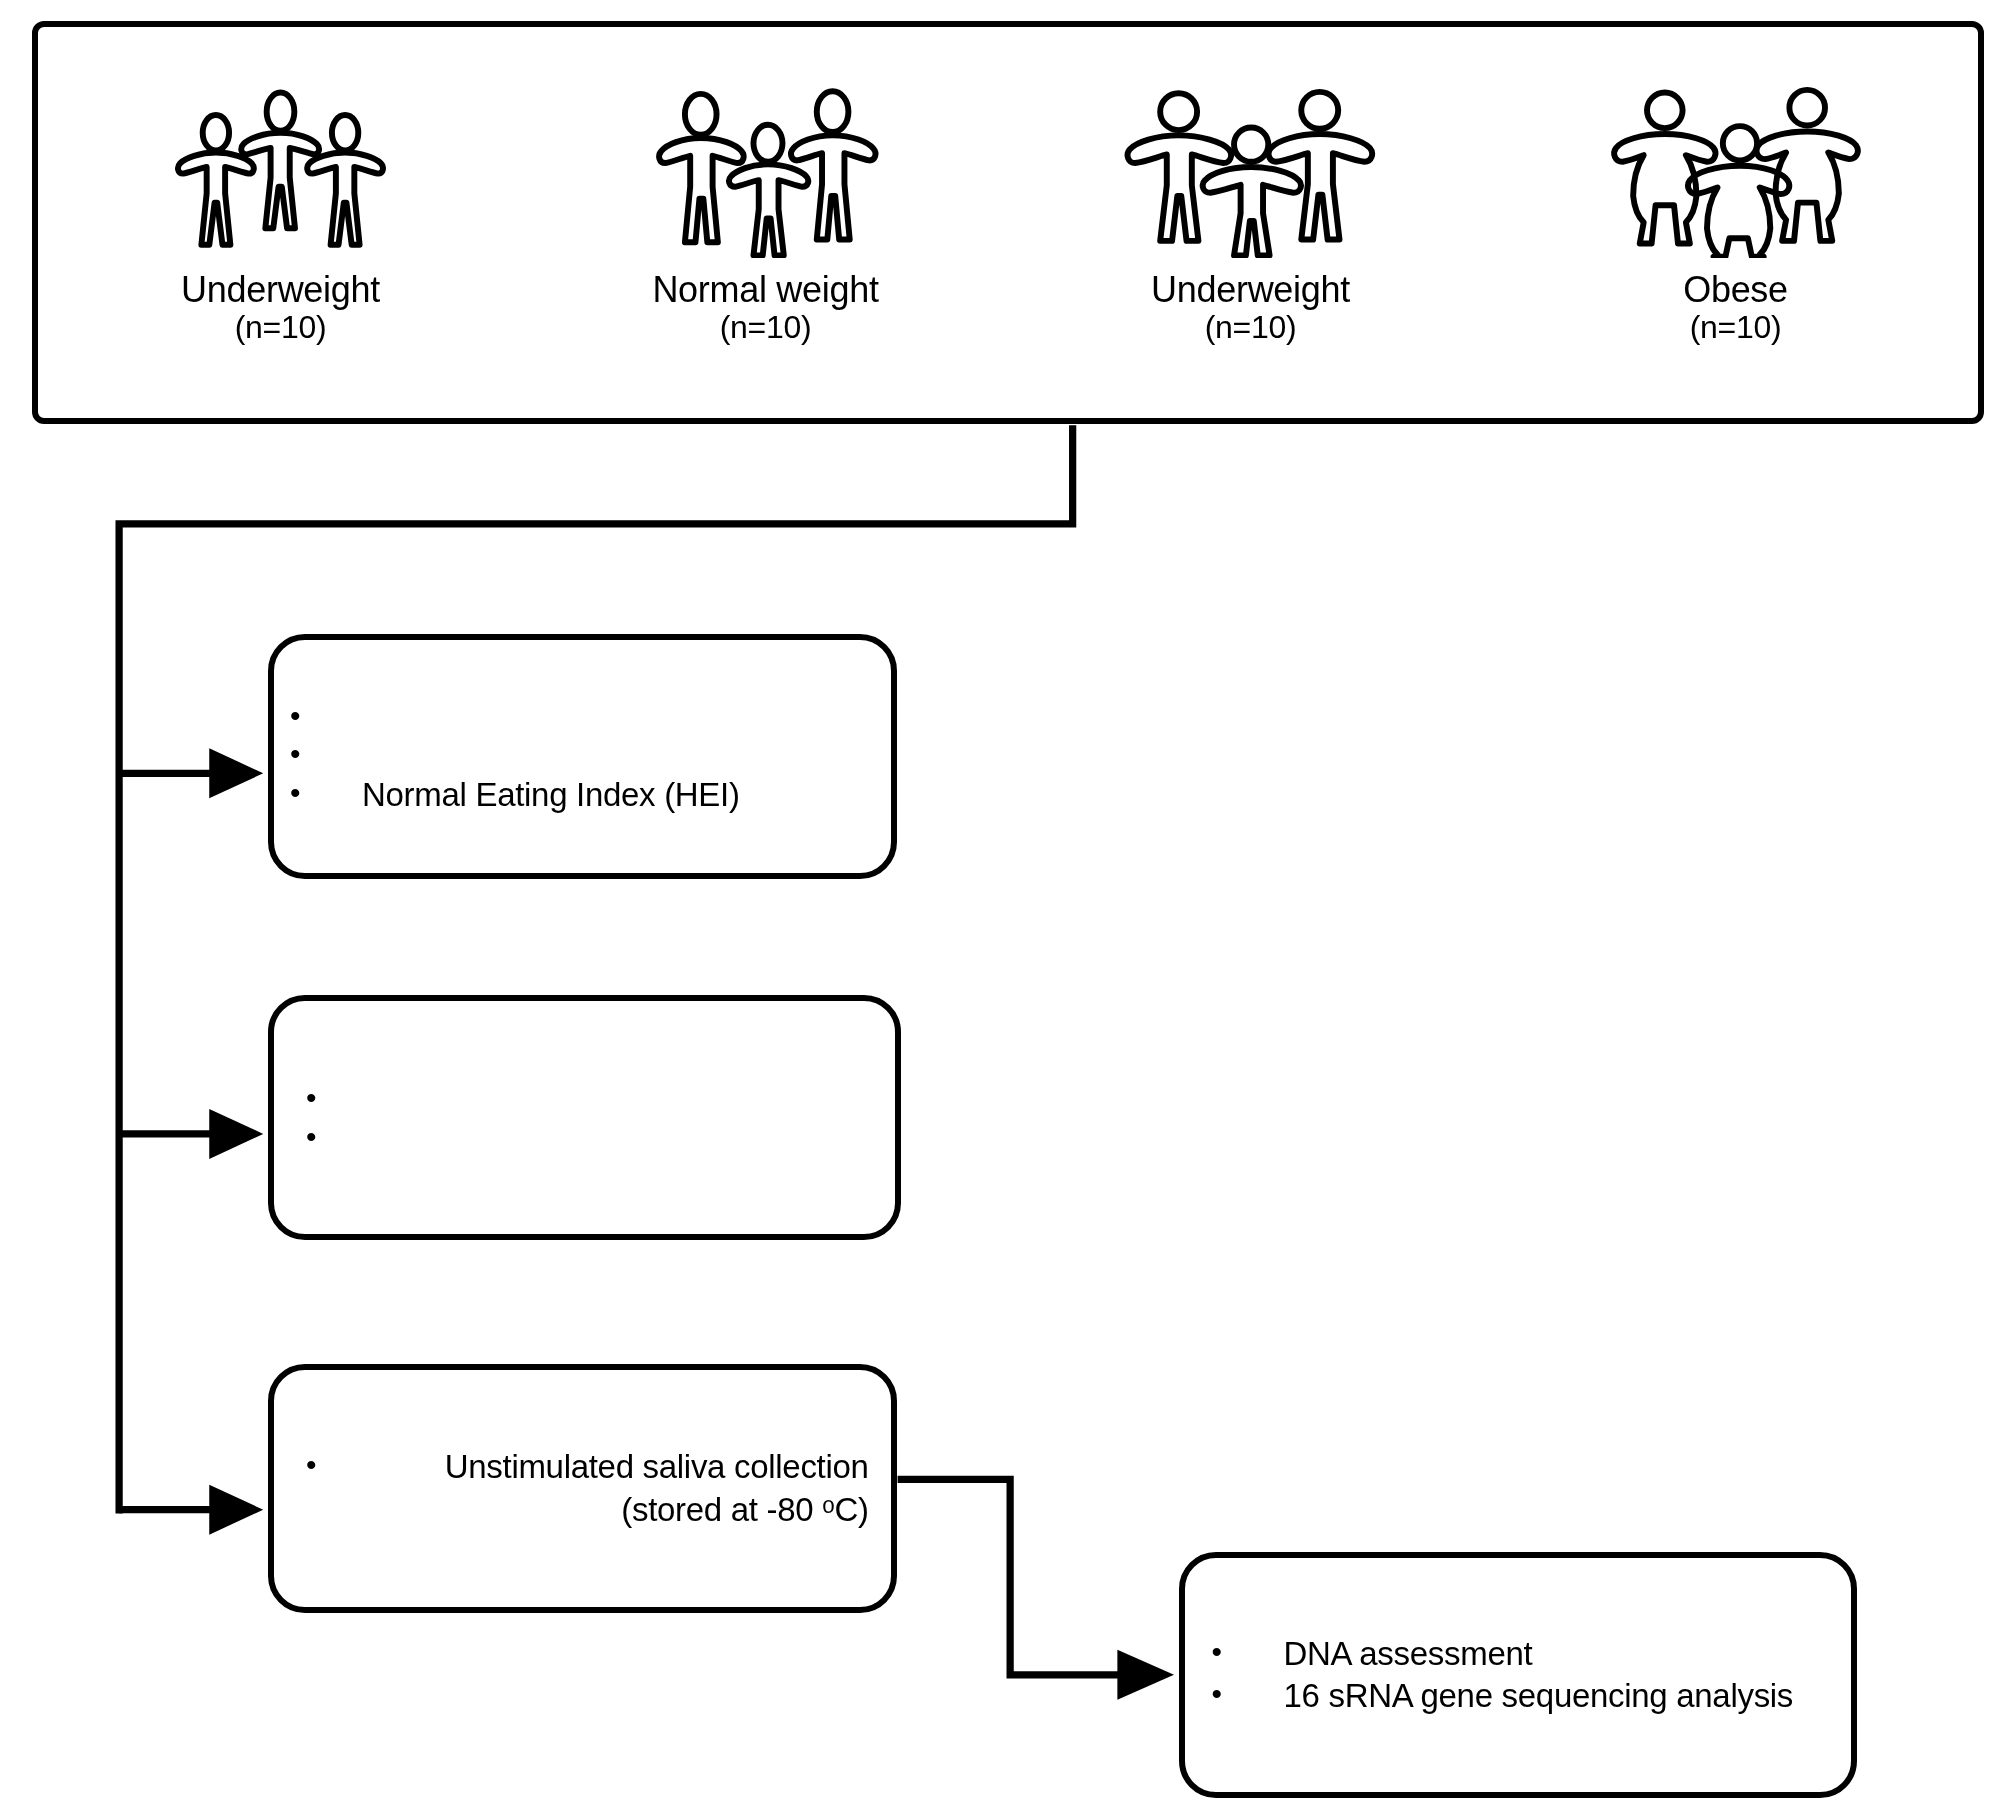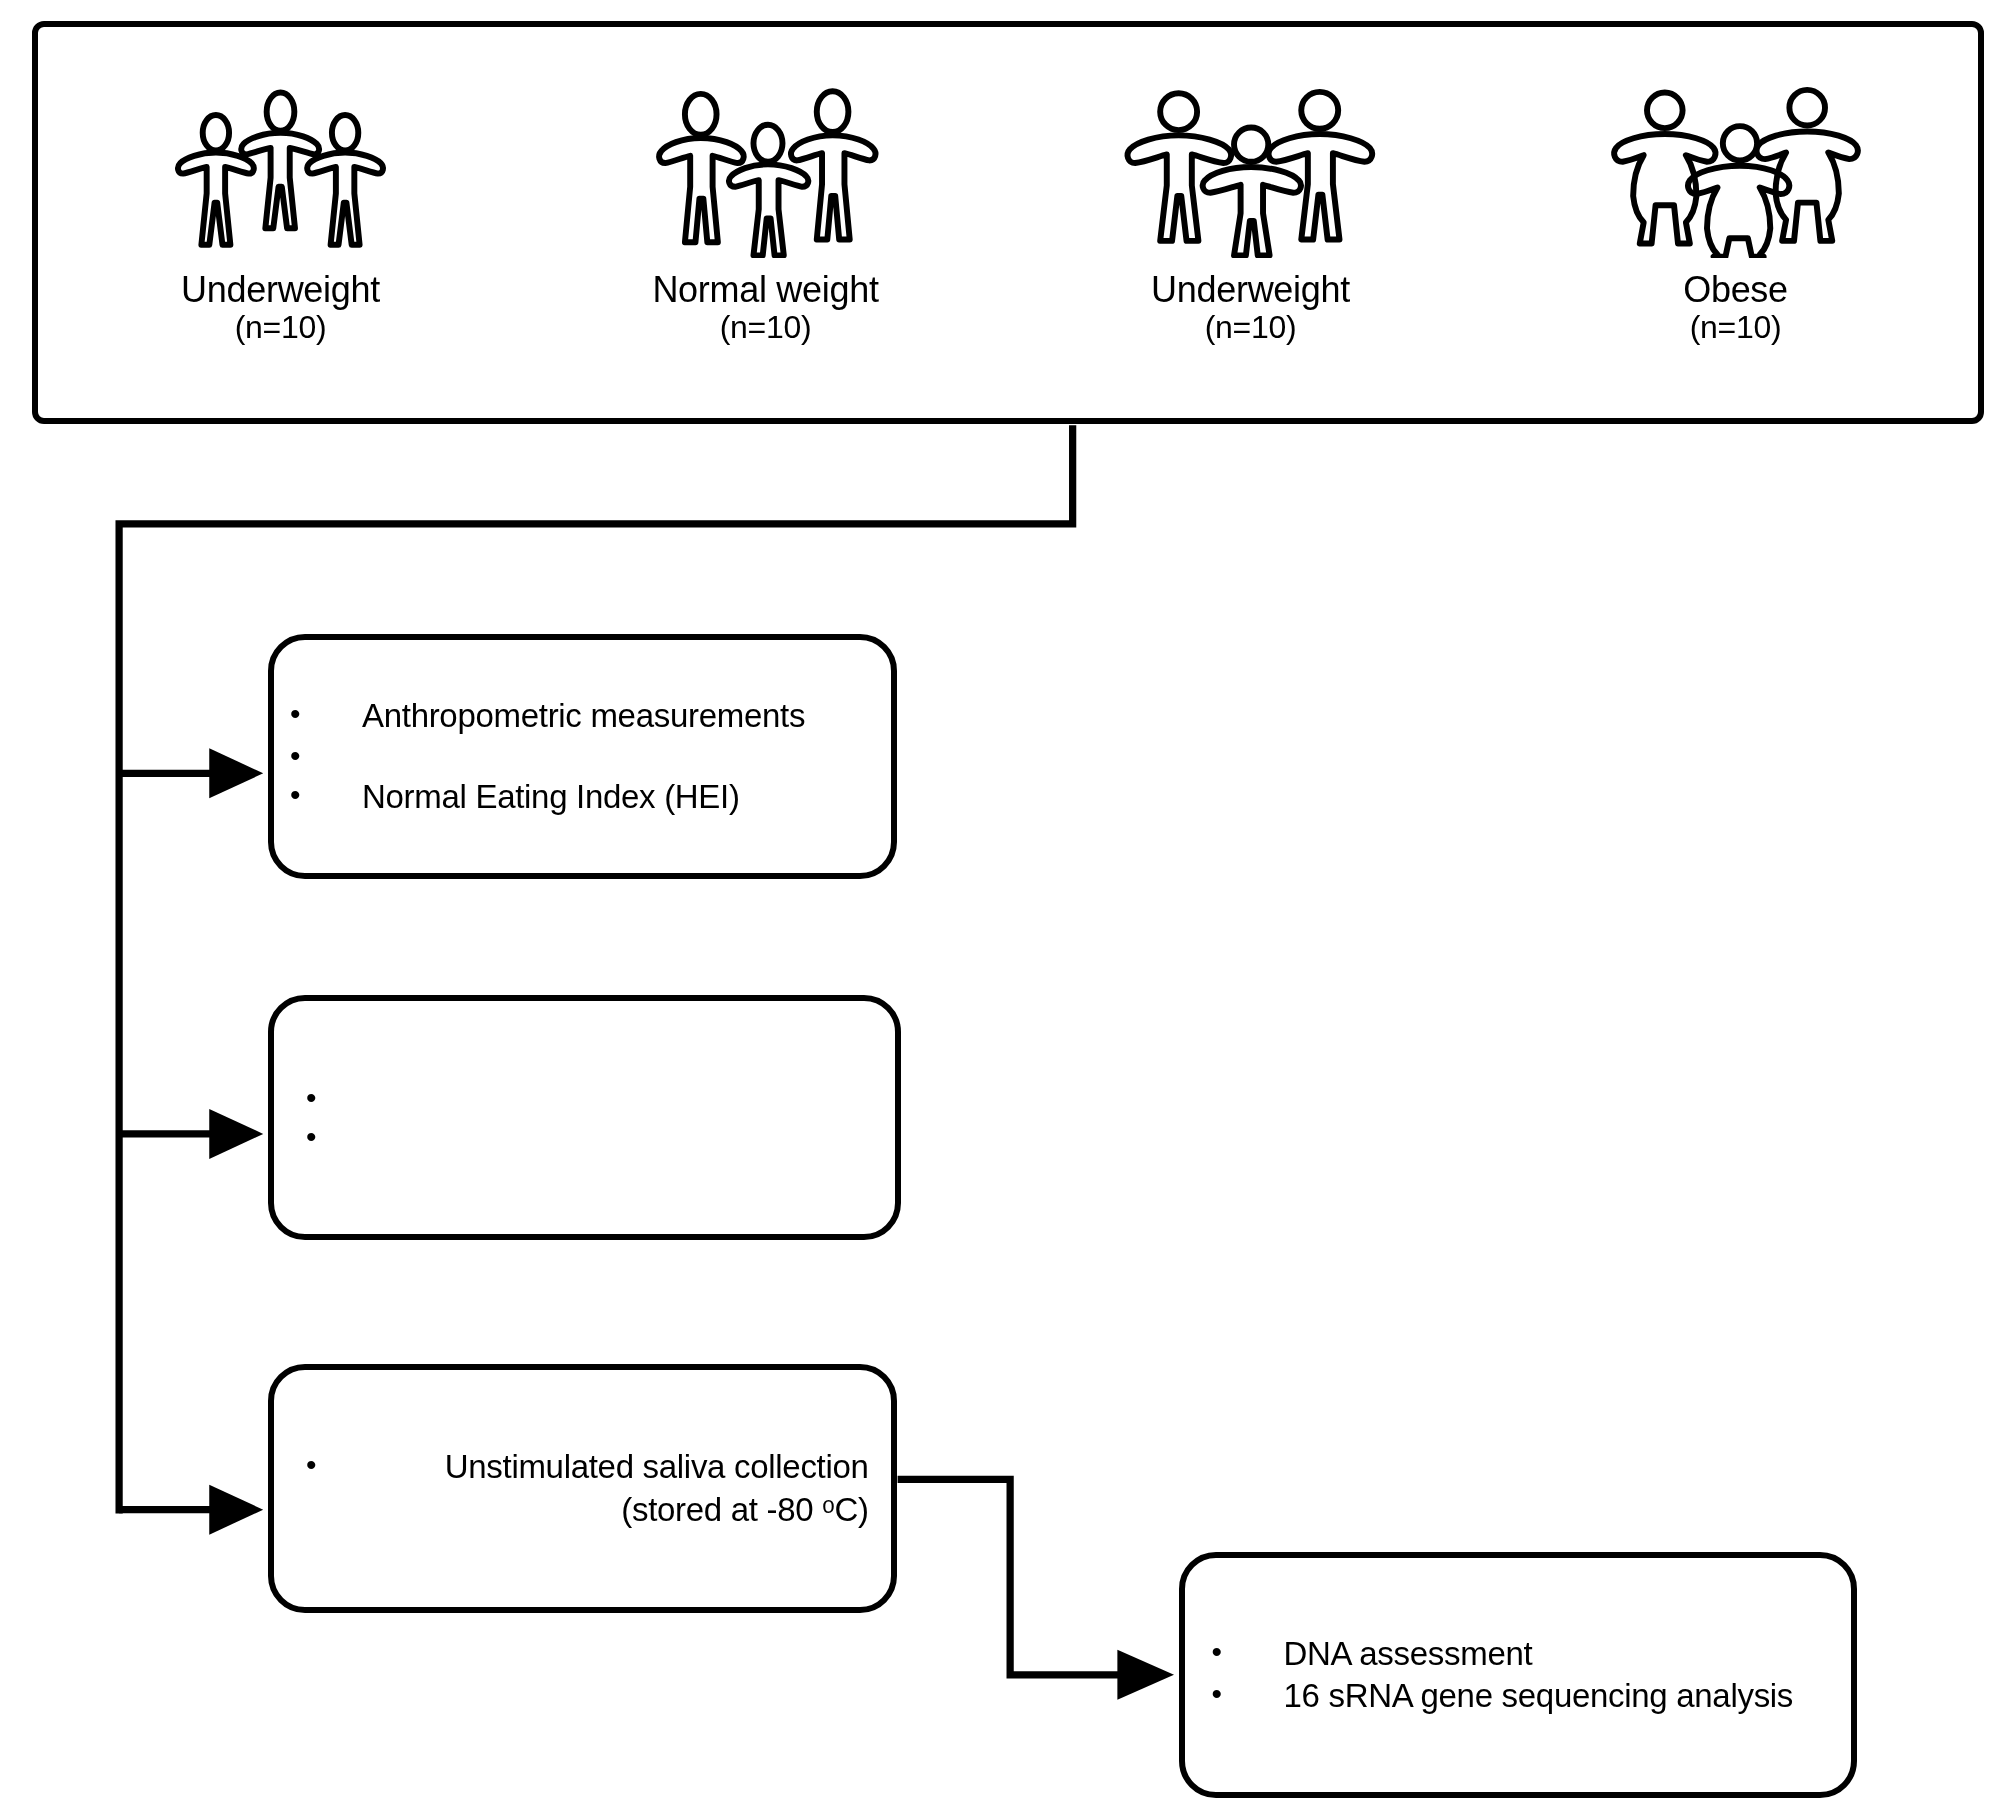--- a/index.html
+++ b/index.html
@@ -265,21 +265,20 @@
         <div class="cohort-n">(n=10)</div>
       </div>
 
     </div>
   </div>
 
   <div class="rbox" id="box-anthropometric">
     <div class="box-content">
       <div class="bullet-line">
         <span class="bullet-dot">•</span>
-        <span class="bullet-text">Anthropometric measurements</span>
       </div>
       <div class="bullet-line">
         <span class="bullet-dot">•</span>
       </div>
       <div class="bullet-line">
         <span class="bullet-dot">•</span>
         <span class="bullet-text">Normal Eating Index (HEI)</span>
       </div>
     </div>
   </div>

